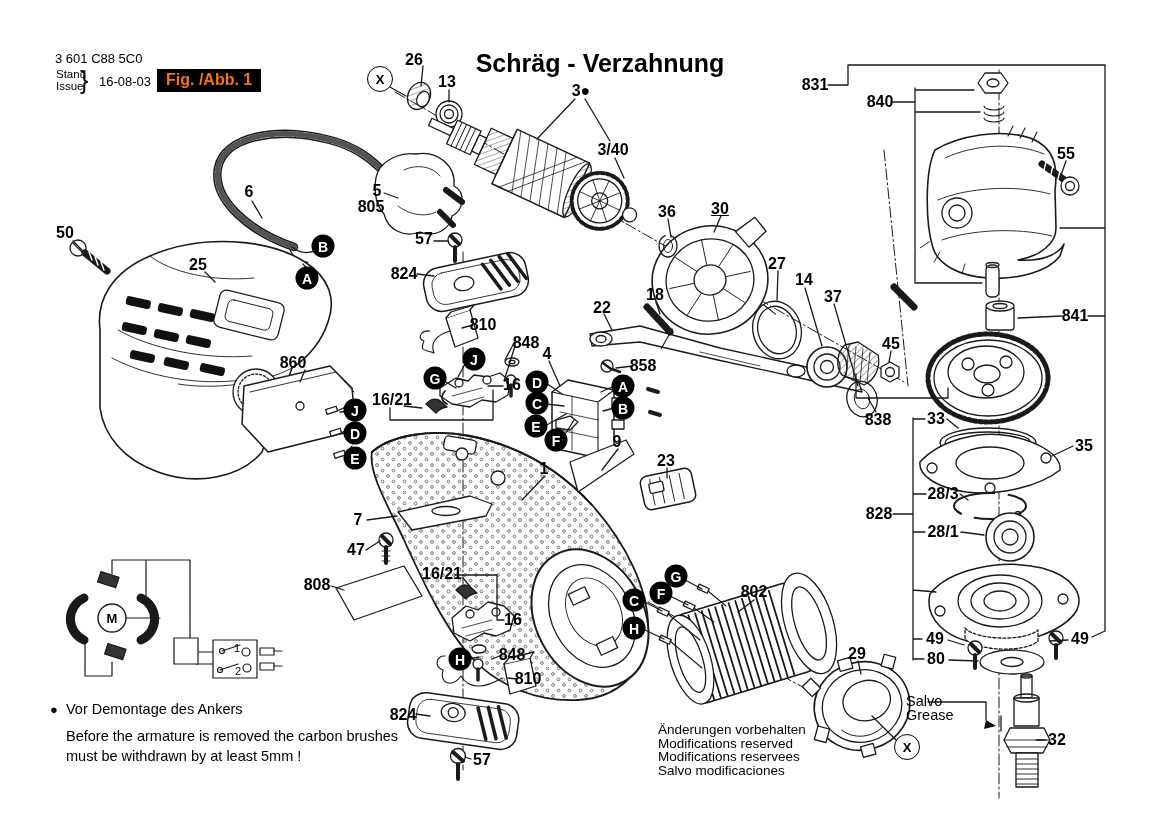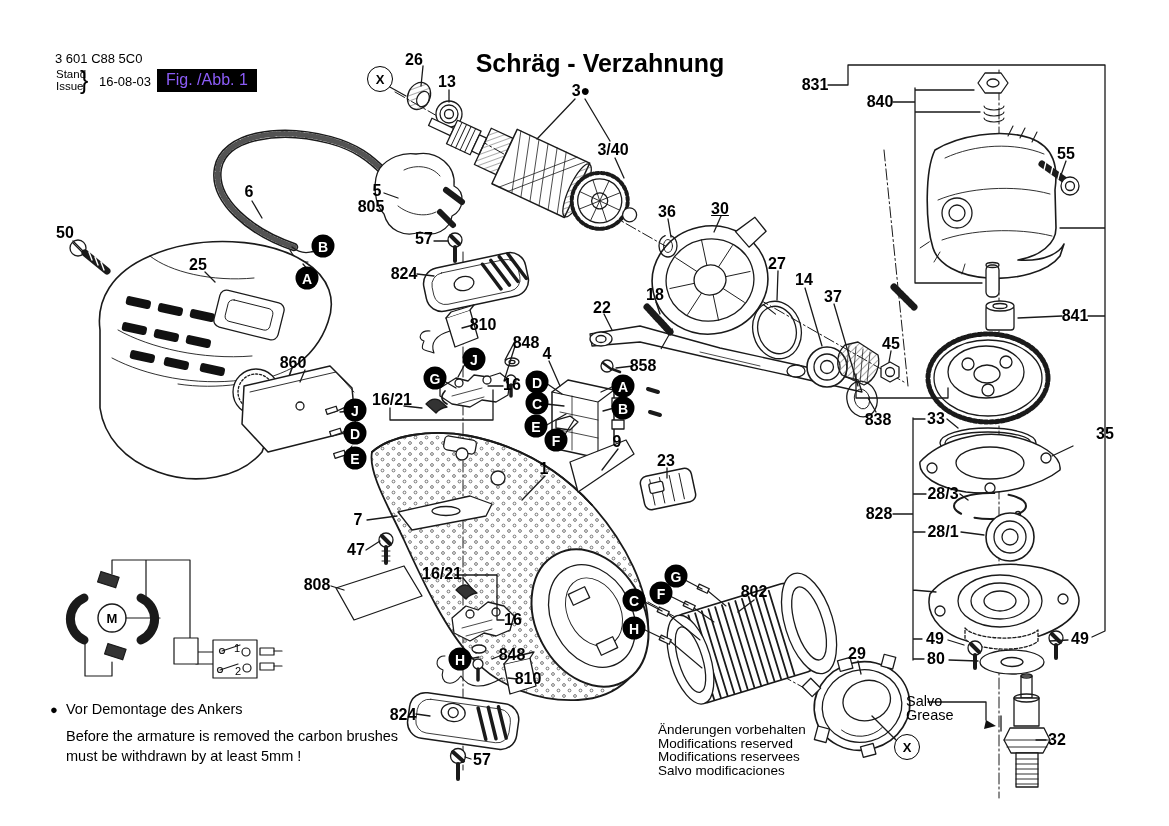--- a/index.html
+++ b/index.html
@@ -14,21 +14,21 @@
            background:#000;color:#fff;font-weight:bold;font-size:14px;display:flex;
            align-items:center;justify-content:center;line-height:1;}
   .refmark{position:absolute;transform:translate(-50%,-50%);width:24px;height:24px;border-radius:50%;
            background:#fff;border:1.7px solid #000;color:#000;font-weight:bold;font-size:13px;
            display:flex;align-items:center;justify-content:center;line-height:1;}
   .hdr-pn{left:55px;top:51px;font-size:13px;}
   .hdr-stand{left:56px;top:69px;font-size:11.5px;line-height:11.5px;}
   .hdr-issue{left:56px;top:81px;font-size:11.5px;line-height:11.5px;}
   .hdr-brace{left:80px;top:66px;font-size:25px;font-weight:400;}
   .hdr-date{left:99px;top:74px;font-size:13px;}
-  .figbox{left:157px;top:69px;background:#000;color:#8b5cf6;font-weight:normal;font-size:16px;
+  .figbox{left:157px;top:69px;background:#000;color:#f97316;font-weight:bold;font-size:16px;
           padding:2px 9px 3px 9px;}
   .title{left:600px;top:49px;transform:translateX(-50%);font-weight:bold;font-size:25px;}
   .notes{left:50px;top:699px;font-size:14.5px;line-height:20px;}
   .notes .bullet{display:inline-block;width:16px;font-size:13px;}
   .notes .ind{padding-left:16px;}
   .notes .gap{margin-top:6px;}
   .mods{left:658px;top:723px;font-size:13.5px;line-height:13.5px;}
   .grease{left:906px;top:694px;font-size:14.5px;line-height:14px;}
   .schem-m{left:112px;top:618px;font-weight:bold;font-size:13px;}
   .schem-1{left:237px;top:648px;font-size:11px;}
@@ -459,21 +459,21 @@
     <div class="plabel" style="left: 482px; top: 760px;">57</div>
     <div class="plabel" style="left: 754px; top: 592px;">802</div>
     <div class="plabel" style="left: 857px; top: 654px;">29</div>
     <div class="plabel" style="left: 1057px; top: 740px;">32</div>
     <div class="plabel" style="left: 815px; top: 85px;">831</div>
     <div class="plabel" style="left: 880px; top: 102px;">840</div>
     <div class="plabel" style="left: 1066px; top: 154px;">55</div>
     <div class="plabel" style="left: 1075px; top: 316px;">841</div>
     <div class="plabel" style="left: 878px; top: 420px;">838</div>
     <div class="plabel" style="left: 936px; top: 419px;">33</div>
-    <div class="plabel" style="left: 1084px; top: 434px; margin-left: 21px;">35</div>
+    <div class="plabel" style="left: 1084px; top: 446px;">35</div>
     <div class="plabel" style="left: 943px; top: 494px;">28/3</div>
     <div class="plabel" style="left: 879px; top: 514px;">828</div>
     <div class="plabel" style="left: 943px; top: 532px;">28/1</div>
     <div class="plabel" style="left: 935px; top: 639px;">49</div>
     <div class="plabel" style="left: 1080px; top: 639px;">49</div>
     <div class="plabel" style="left: 936px; top: 659px;">80</div>
     <div class="callout" style="left: 323px; top: 246px;">B</div>
     <div class="callout" style="left: 307px; top: 278px;">A</div>
     <div class="callout" style="left: 474px; top: 359px;">J</div>
     <div class="callout" style="left: 435px; top: 378px;">G</div>

